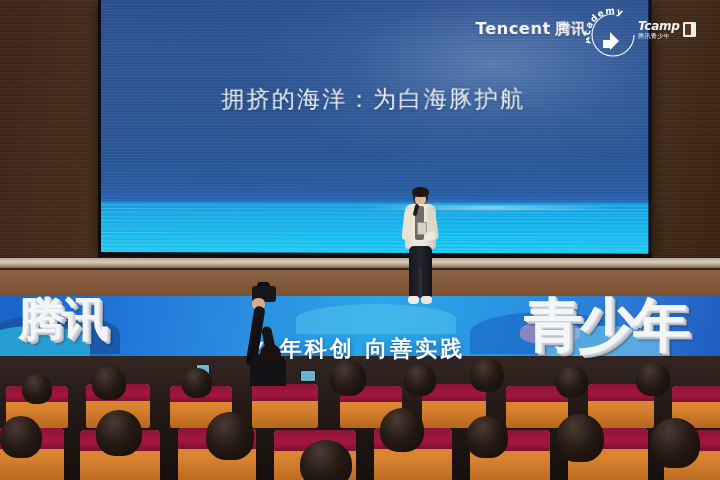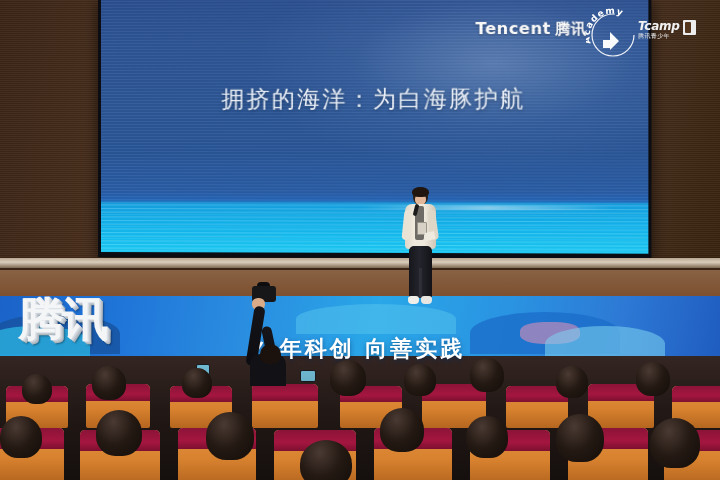--- a/index.html
+++ b/index.html
@@ -88,21 +88,21 @@
   
   .academy-badge{
     position:absolute;left:586px;top:8px;width:54px;height:54px;
     z-index:6;
   }
   .academy-badge svg{display:block;}
 
   
   .tcamp-logo{
     position:absolute;left:638px;top:20px;
-    display:flex;align-items:flex-start;gap:4px;z-index:6;
+    display:flex;align-items:center;gap:4px;z-index:6;
   }
   .tcamp-text{line-height:1;}
   .tcamp-main{
     color:#f2f2f2;font-size:12px;font-weight:700;font-style:italic;
     font-family:"DejaVu Sans","Liberation Sans",sans-serif;letter-spacing:-.3px;
   }
   .tcamp-sub{
     color:#e8e8e8;font-size:6px;letter-spacing:.4px;margin-top:1px;
     font-family:"DejaVu Sans","Liberation Sans",sans-serif;
   }
@@ -325,20 +325,21 @@
     <div class="backdrop-wave bd-w1"></div>
     <div class="backdrop-wave bd-w2"></div>
     <div class="backdrop-wave bd-w3"></div>
     <div class="backdrop-wave bd-pink"></div>
     <div class="backdrop-wave bd-w4"></div>
   </div>
 
   <div class="banner-text">少年科创 向善实践</div>
 
   <div class="foam foam-left">腾讯</div>
+  <div class="foam foam-right">青少年</div>
 
   <div class="photog">
     <div class="pg-lens"></div>
     <div class="pg-cam"></div>
     <div class="pg-hand"></div>
     <div class="pg-arm"></div>
     <div class="pg-arm2"></div>
     <div class="pg-body"></div>
     <div class="pg-head2"></div>
   </div>

